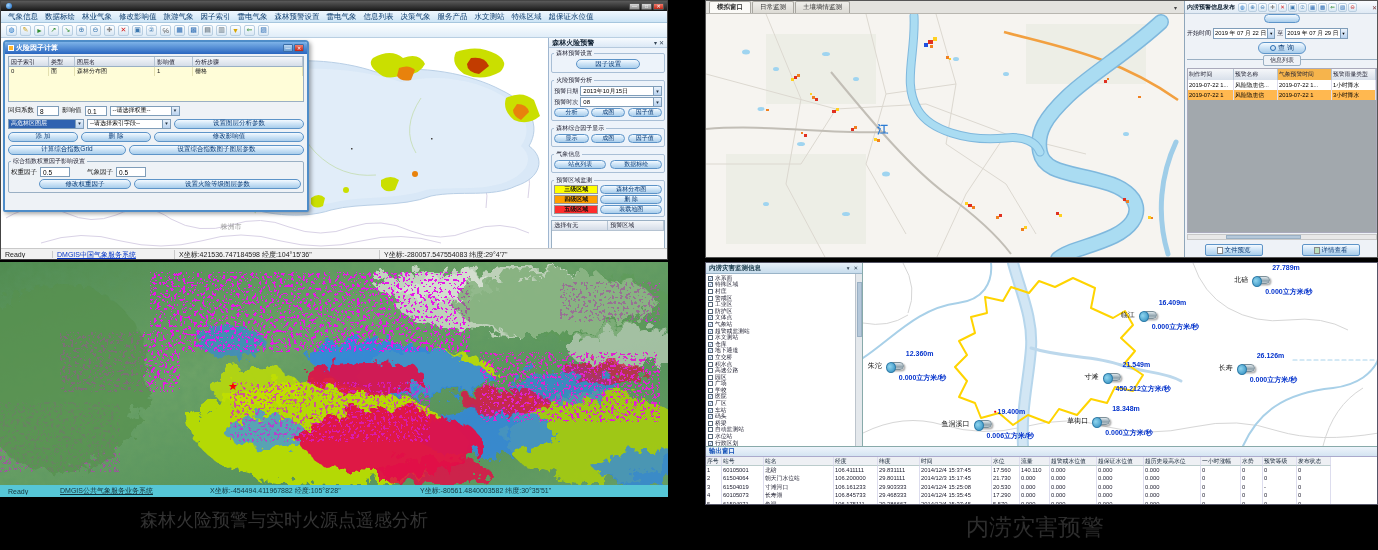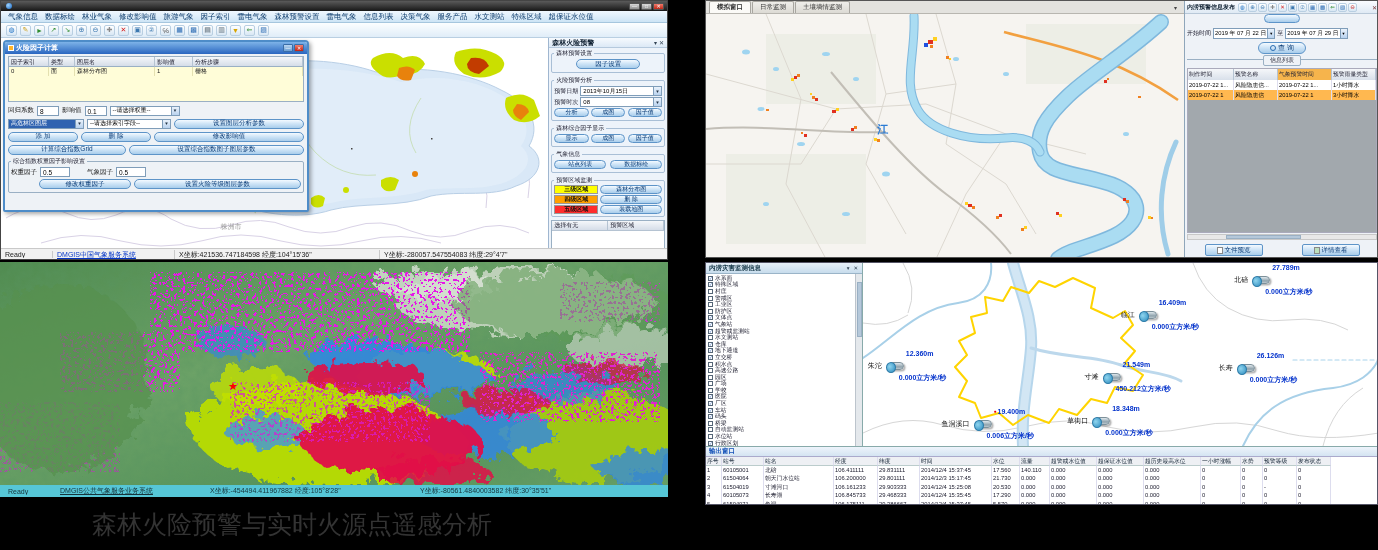--- a/index.html
+++ b/index.html
@@ -163,21 +163,21 @@
 .mo-row span{font-size:5.8px;height:8.4px;line-height:8.4px;padding:0 1px;border-right:1px solid #dde;white-space:nowrap;overflow:hidden;flex:0 0 auto;color:#223}
 .mo-head span{background:#eef0f4;border-bottom:1px solid #bcc;color:#123;height:9px;line-height:9px}
 .mo-row span:nth-of-type(1){width:16px}.mo-row span:nth-of-type(2){width:42px}.mo-row span:nth-of-type(3){width:70px}
 .mo-row span:nth-of-type(4){width:44px}.mo-row span:nth-of-type(5){width:42px}.mo-row span:nth-of-type(6){width:72px}
 .mo-row span:nth-of-type(7){width:28px}.mo-row span:nth-of-type(8){width:30px}.mo-row span:nth-of-type(9){width:47px}
 .mo-row span:nth-of-type(10){width:47px}.mo-row span:nth-of-type(11){width:57px}.mo-row span:nth-of-type(12){width:40px}
 .mo-row span:nth-of-type(13){width:22px}.mo-row span:nth-of-type(14){width:34px}.mo-row span:nth-of-type(15){width:34px}
 
 
 .cap{position:absolute;color:#333;font-weight:400;text-align:center}
-#capL{left:12px;top:508px;width:560px;font-size:25px}
+#capL{left:4px;top:508px;width:560px;font-size:18px}
 #capR{left:705px;top:512px;width:660px;font-size:23px;color:#2d2d2d}
 </style>
 </head>
 <body>
 
 <div class="stage">
 
 <div id="fire" class="win">
   <div class="fa-title">
     <span class="orb"></span>
@@ -1065,14 +1065,15 @@
             <span>0</span>
             <span>0</span>
             <span>0</span>
             <span>0</span>
           </div>
         </div>
   </div>
 </div>
 
 <div class="cap" id="capL">森林火险预警与实时火源点遥感分析</div>
+<div class="cap" id="capR">内涝灾害预警</div>
 
 </div>
 
 </body></html>

